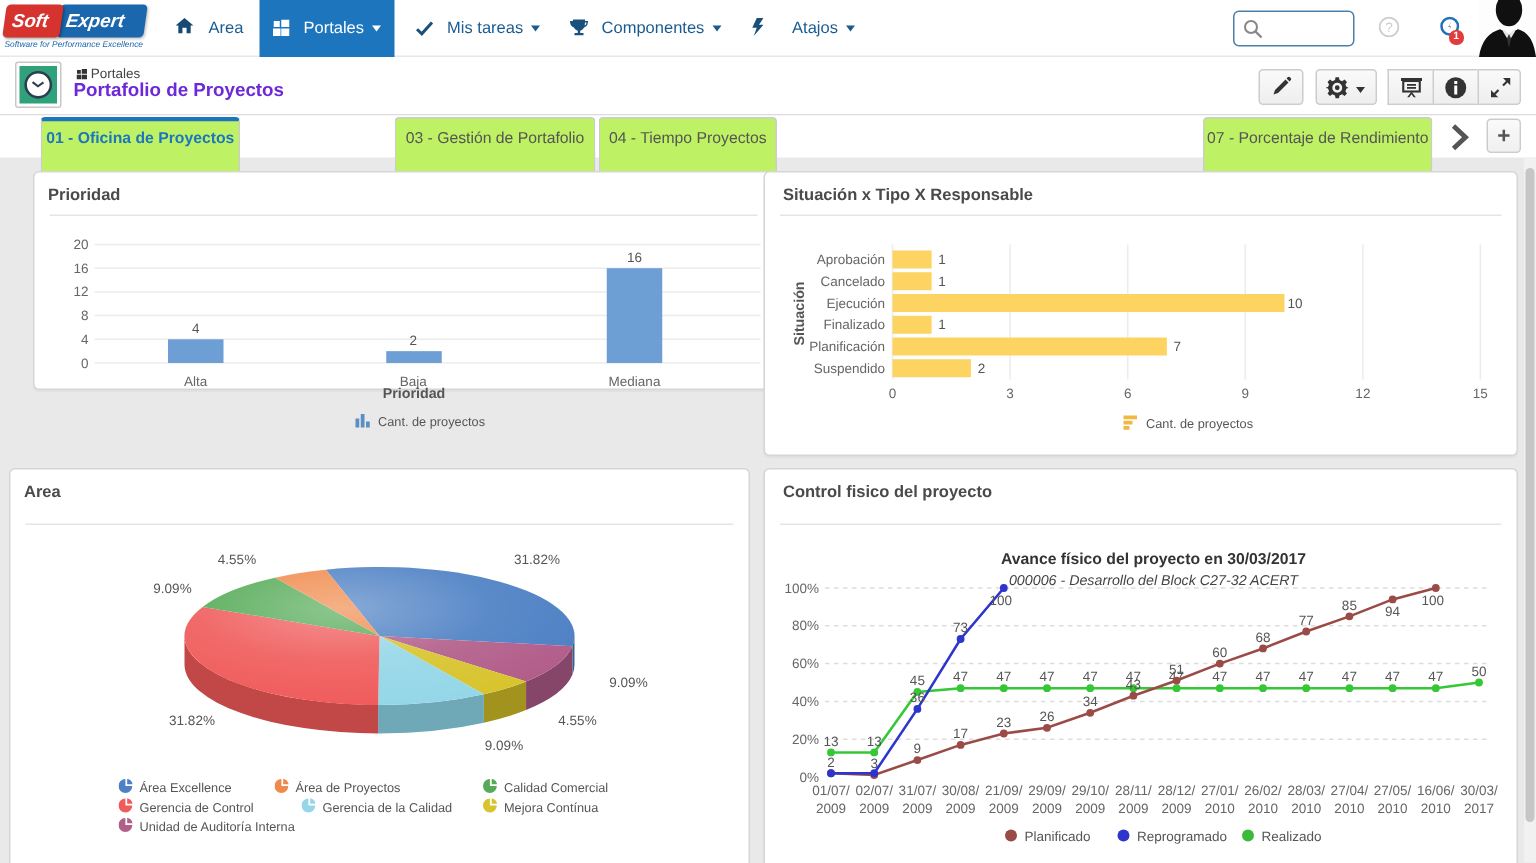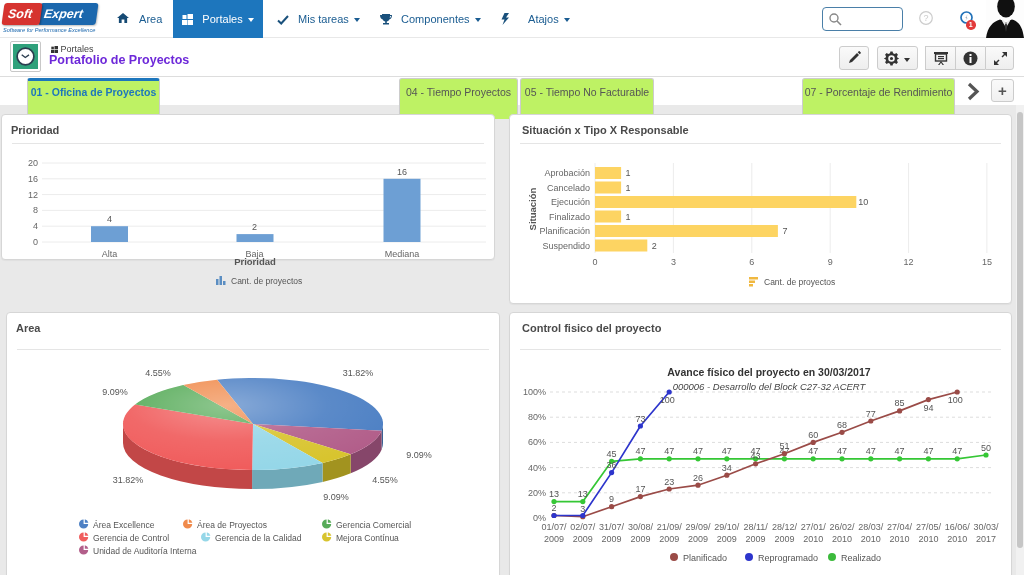--- a/index.html
+++ b/index.html
@@ -153,30 +153,30 @@
         <circle cx="7.5" cy="7.5" r="7" fill="#333"></circle>
         <rect x="6.5" y="6" width="2" height="6" fill="#fff"></rect>
         <rect x="6.5" y="3" width="2" height="2" fill="#fff"></rect>
       </svg></div>
   <div class="btn" style="left:985px;width:29px;border-radius:0 3px 3px 0"><svg width="13" height="13" viewBox="0 0 13 13" style="margin:5px 0 0 8px">
         <path d="M8 0 L13 0 L13 5 L11 3 L8.5 5.5 L7.5 4.5 L10 2 Z M5 13 L0 13 L0 8 L2 10 L4.5 7.5 L5.5 8.5 L3 11 Z" fill="#333"></path>
       </svg></div>
 </div>
 <div id="tabs">
   <div class="tab active" style="left:27px;width:133px">01 - Oficina de Proyectos</div>
+  <div class="tab" style="left:263px;width:134px">03 - Gestión de Portafolio</div>
   <div class="tab" style="left:399px;width:119px">04 - Tiempo Proyectos</div>
-  <div class="tab" style="left:520px;width:134px">05 - Tiempo No Facturable</div>
   <div class="tab" style="left:802px;width:153px">07 - Porcentaje de Rendimiento</div>
   <svg class="abs" style="left:966px;top:5px" width="14" height="19" viewBox="0 0 14 19">
       <path d="M3 2 L11 9.5 L3 17" fill="none" stroke="#555" stroke-width="3.2"></path>
     </svg>
   <div class="abs" style="left:991px;top:2px;width:23px;height:23px;border:1px solid #ccc;border-radius:3px;background:linear-gradient(#fafafa,#f0f0f0);text-align:center;line-height:21px;font-size:15px;color:#555;font-weight:bold">+</div>
 </div>
 
-<div class="panel" style="left:1px;top:114px;width:494px;height:146px">
+<div class="panel" style="left:22px;top:114px;width:494px;height:146px">
   <div class="ptitle">Prioridad</div>
   <div class="pdiv" style="top:28px"></div>
   <svg class="abs" style="left:0;top:0" width="494" height="190">
       <line x1="40" y1="48" x2="484" y2="48" stroke="#ececec"></line>
 <text x="36" y="51" text-anchor="end" class="al">20</text>
 <line x1="40" y1="63.8" x2="484" y2="63.8" stroke="#ececec"></line>
 <text x="36" y="66.8" text-anchor="end" class="al">16</text>
 <line x1="40" y1="79.6" x2="484" y2="79.6" stroke="#ececec"></line>
 <text x="36" y="82.6" text-anchor="end" class="al">12</text>
 <line x1="40" y1="95.4" x2="484" y2="95.4" stroke="#ececec"></line>
@@ -284,21 +284,21 @@
         <path d="M4.6,0.4 A4.6,4.6 0 1 0 9.2,5 L4.6,5 Z" fill="#4d80c4"></path>
         <path d="M5.8,0.2 A4.6,4.6 0 0 1 9.4,3.8 L5.8,3.8 Z" fill="#4d80c4"></path>
       </svg><span>Área Excellence</span></div>
     <div class="pleg" style="left:176px;top:206px"><svg width="10" height="10" viewBox="0 0 10 10" style="vertical-align:-1px">
         <path d="M4.6,0.4 A4.6,4.6 0 1 0 9.2,5 L4.6,5 Z" fill="#f08a4b"></path>
         <path d="M5.8,0.2 A4.6,4.6 0 0 1 9.4,3.8 L5.8,3.8 Z" fill="#f08a4b"></path>
       </svg><span>Área de Proyectos</span></div>
     <div class="pleg" style="left:315px;top:206px"><svg width="10" height="10" viewBox="0 0 10 10" style="vertical-align:-1px">
         <path d="M4.6,0.4 A4.6,4.6 0 1 0 9.2,5 L4.6,5 Z" fill="#56ab58"></path>
         <path d="M5.8,0.2 A4.6,4.6 0 0 1 9.4,3.8 L5.8,3.8 Z" fill="#56ab58"></path>
-      </svg><span>Gerencia Comercial</span></div>
+      </svg><span>Calidad Comercial</span></div>
     <div class="pleg" style="left:72px;top:219px"><svg width="10" height="10" viewBox="0 0 10 10" style="vertical-align:-1px">
         <path d="M4.6,0.4 A4.6,4.6 0 1 0 9.2,5 L4.6,5 Z" fill="#f05c5c"></path>
         <path d="M5.8,0.2 A4.6,4.6 0 0 1 9.4,3.8 L5.8,3.8 Z" fill="#f05c5c"></path>
       </svg><span>Gerencia de Control</span></div>
     <div class="pleg" style="left:194px;top:219px"><svg width="10" height="10" viewBox="0 0 10 10" style="vertical-align:-1px">
         <path d="M4.6,0.4 A4.6,4.6 0 1 0 9.2,5 L4.6,5 Z" fill="#95d7e8"></path>
         <path d="M5.8,0.2 A4.6,4.6 0 0 1 9.4,3.8 L5.8,3.8 Z" fill="#95d7e8"></path>
       </svg><span>Gerencia de la Calidad</span></div>
     <div class="pleg" style="left:315px;top:219px"><svg width="10" height="10" viewBox="0 0 10 10" style="vertical-align:-1px">
         <path d="M4.6,0.4 A4.6,4.6 0 1 0 9.2,5 L4.6,5 Z" fill="#d8c42e"></path>

